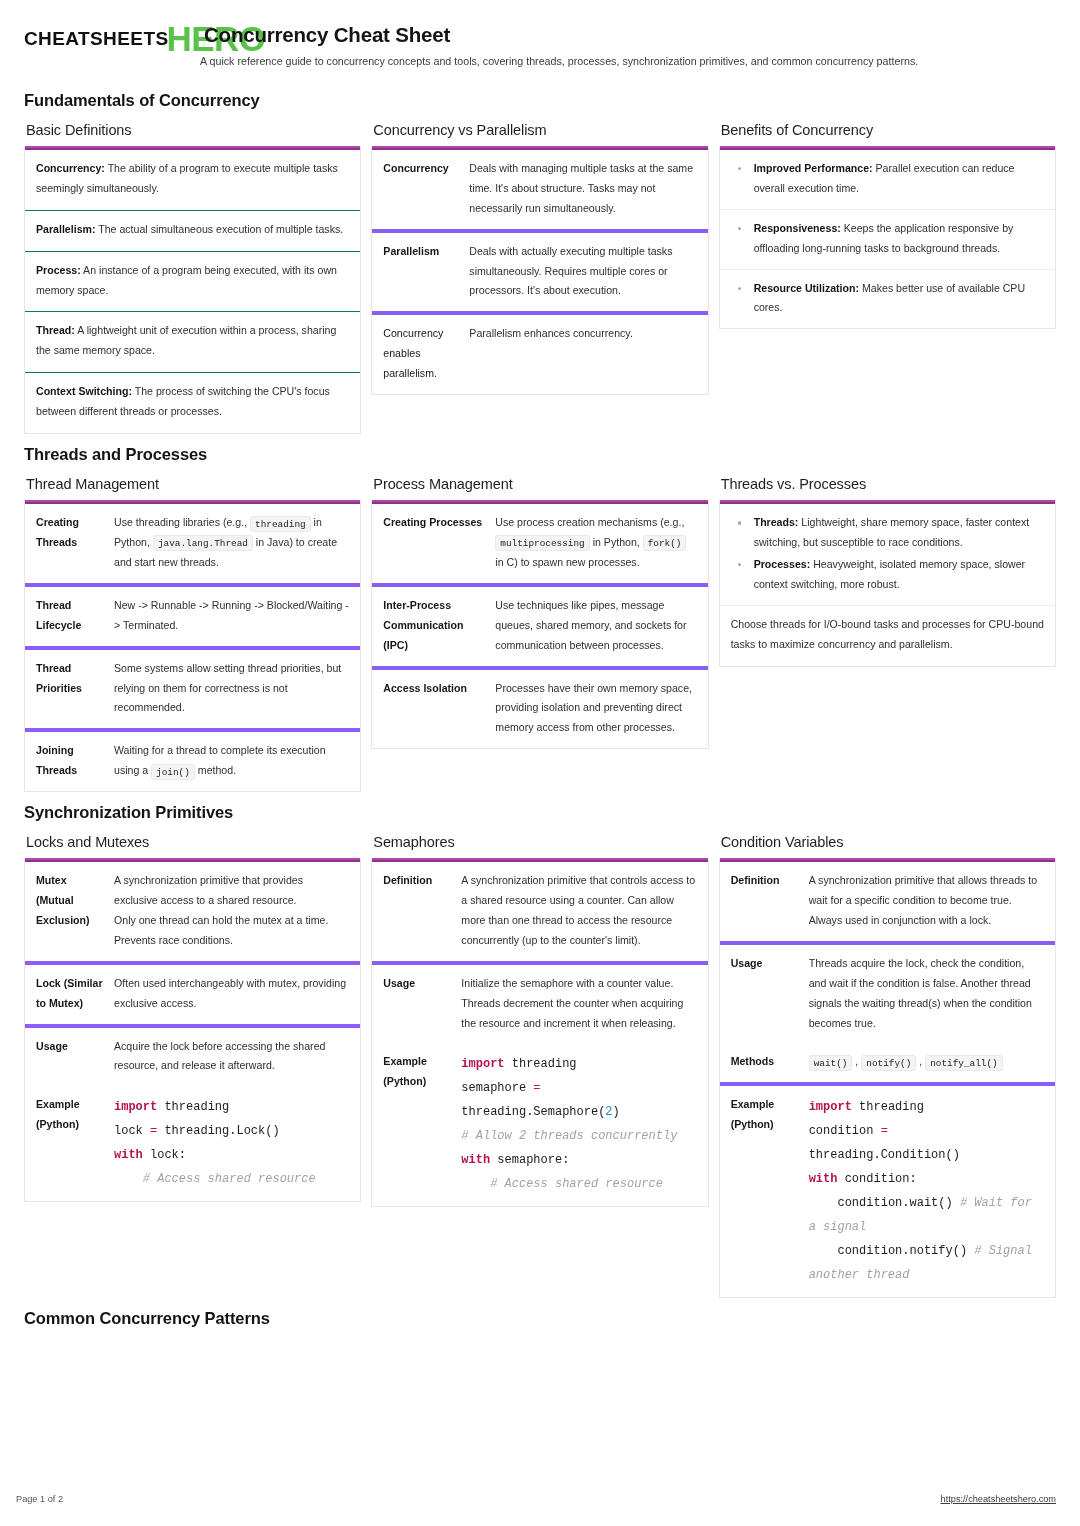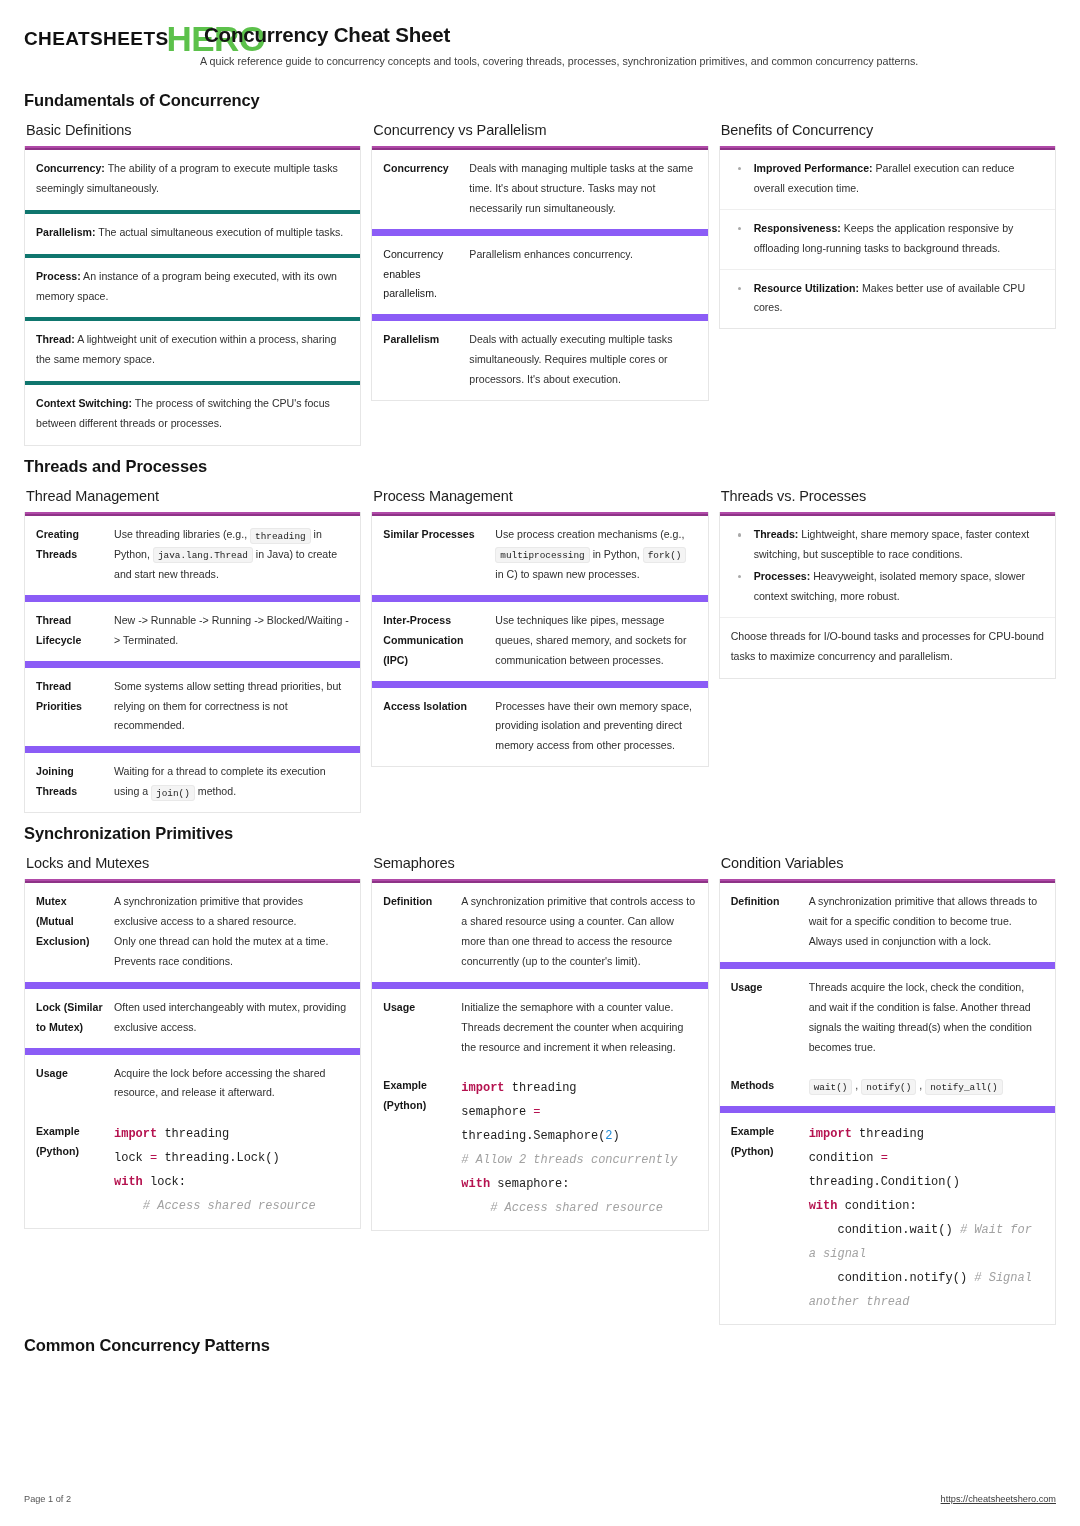--- a/index.html
+++ b/index.html
@@ -101,21 +101,21 @@
     content: "";
     display: block;
     height: 4px;
     background: #9c3c94;
     background-image: linear-gradient(#b04aa8 0 50%, #8e3387 50% 100%);
   }
 
   
   .row {
     display: flex;
-    border-bottom: 7px solid #8b5cf6;
+    border-bottom: 4px solid #8b5cf6;
     padding: 9px 11px 10px 11px;
   }
   .row:last-child { border-bottom: none; }
   .row-key {
     flex: 0 0 86px;
     font-weight: bold;
     font-size: 10.6px;
     line-height: 1.88;
     color: #171717;
     padding-right: 8px;
@@ -126,21 +126,21 @@
     flex: 1 1 auto;
     font-size: 10.6px;
     line-height: 1.88;
     color: #2f2f2f;
   }
   .row-val .ln { display: block; }
 
   
   .prow {
     padding: 9px 11px 11px 11px;
-    border-bottom: 4px solid #0f766e;
+    border-bottom: 1px solid #0f766e;
     font-size: 10.6px;
     line-height: 1.88;
     color: #2f2f2f;
   }
   .prow:last-child { border-bottom: none; }
   .prow b { color: #141414; }
 
   
   .brow {
     padding: 9px 12px 10px 12px;
@@ -190,21 +190,21 @@
   }
   .code .kw { color: #b5124f; font-weight: bold; }
   .code .op { color: #b5124f; }
   .code .num { color: #1e8ad6; }
   .code .cm { color: #a2a2a2; font-style: italic; }
   .code .ind { white-space: pre; }
 
   
   .footer {
     position: absolute;
-    left: 24px; right: 24px;
+    left: 16px; right: 24px;
     bottom: 22px;
     display: flex;
     justify-content: space-between;
     align-items: center;
     font-size: 9.2px;
     color: #555;
   }
   .footer a {
     color: #3a3a3a;
     text-decoration: underline;
@@ -247,26 +247,26 @@
 
     <div>
       <h3 class="card-title">Concurrency vs Parallelism</h3>
       <div class="card">
         <div id="cvp-rows">
             <div class="row">
               <div class="row-key">Concurrency</div>
               <div class="row-val">Deals with managing multiple tasks at the same time. It's about structure. Tasks may not necessarily run simultaneously.</div>
             </div>
             <div class="row">
+              <div class="row-key">Parallelism</div>
+              <div class="row-val">Deals with actually executing multiple tasks simultaneously. Requires multiple cores or processors. It's about execution.</div>
+            </div>
+            <div class="row">
               <div class="row-key" style="font-weight: normal;">Concurrency enables parallelism.</div>
               <div class="row-val">Parallelism enhances concurrency.</div>
-            </div>
-            <div class="row">
-              <div class="row-key">Parallelism</div>
-              <div class="row-val">Deals with actually executing multiple tasks simultaneously. Requires multiple cores or processors. It's about execution.</div>
             </div>
           </div>
       </div>
     </div>
 
     <div>
       <h3 class="card-title">Benefits of Concurrency</h3>
       <div class="card">
         <div id="benefits-rows">
             <div class="brow">
@@ -314,21 +314,21 @@
             </div>
           </div>
       </div>
     </div>
 
     <div>
       <h3 class="card-title">Process Management</h3>
       <div class="card">
         <div id="process-mgmt-rows">
             <div class="row">
-              <div class="row-key wide">Similar Processes</div>
+              <div class="row-key wide">Creating Processes</div>
               <div class="row-val">Use process creation mechanisms (e.g., <code class="chip">multiprocessing</code> in Python, <code class="chip">fork()</code> in C) to spawn new processes.</div>
             </div>
             <div class="row">
               <div class="row-key wide">Inter-Process Communication (IPC)</div>
               <div class="row-val">Use techniques like pipes, message queues, shared memory, and sockets for communication between processes.</div>
             </div>
             <div class="row">
               <div class="row-key wide">Access Isolation</div>
               <div class="row-val">Processes have their own memory space, providing isolation and preventing direct memory access from other processes.</div>
             </div>

